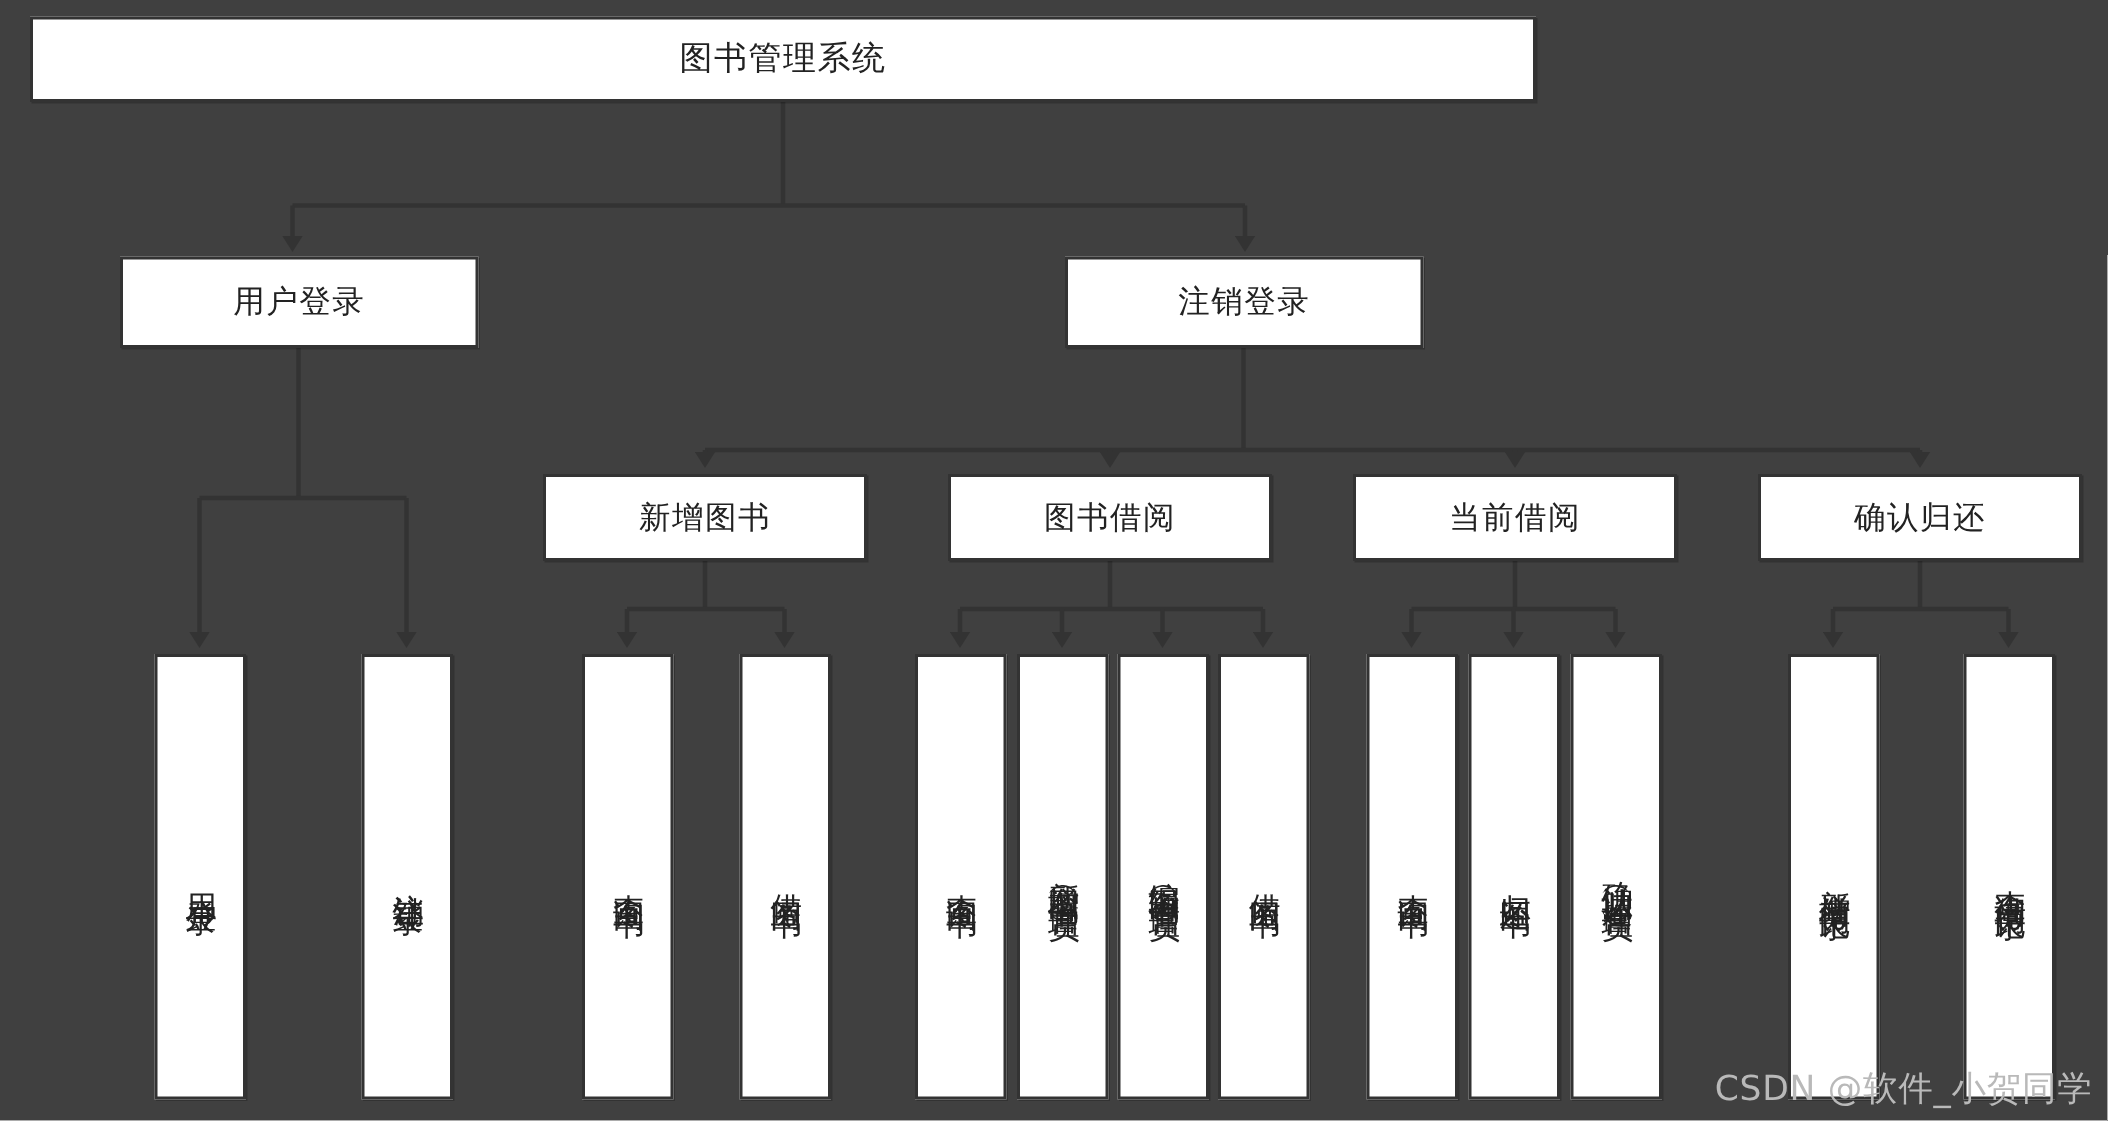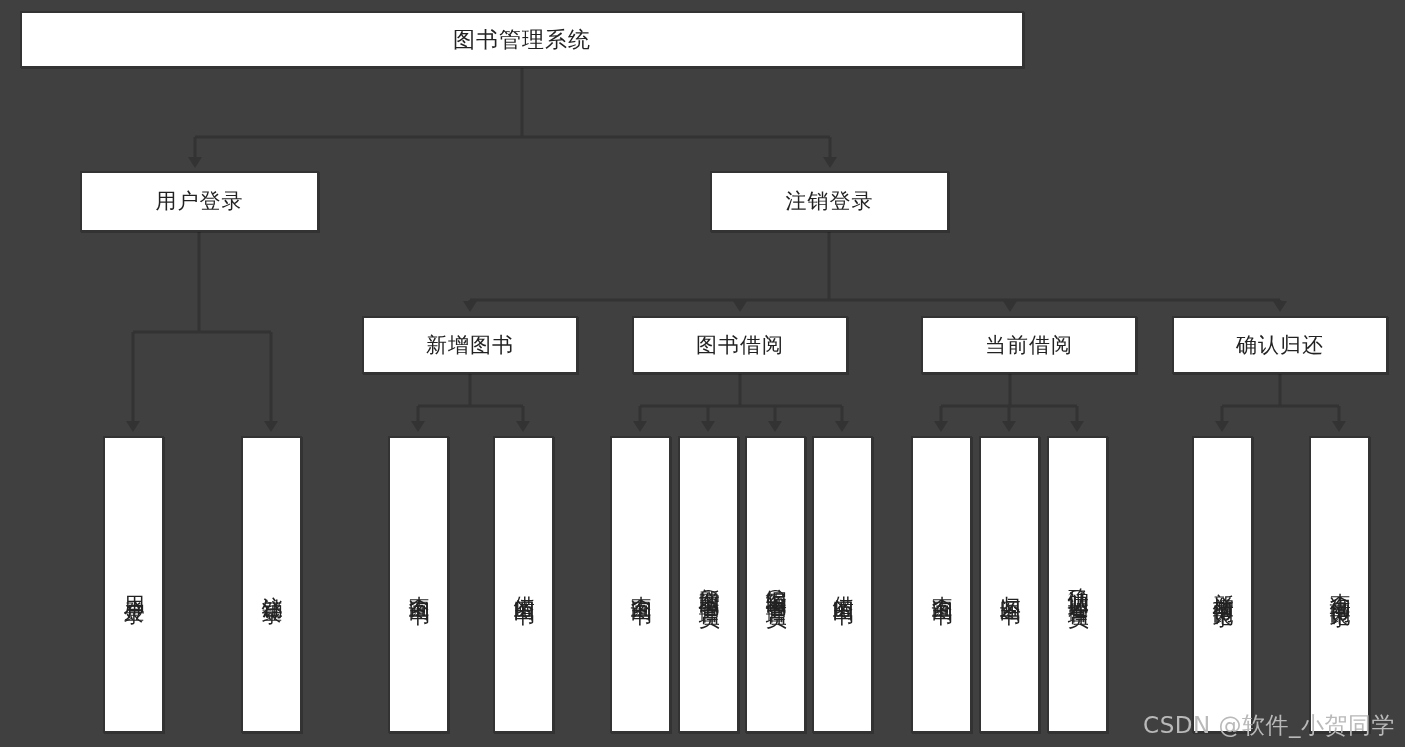--- a/index.html
+++ b/index.html
@@ -133,21 +133,21 @@
   <div class="node horiz" style="left:710px; top:171px; width:239px; height:61px;">
     <span class="label">注销登录</span>
   </div>
 
   <div class="node horiz" style="left:362px; top:316px; width:216px; height:58px;">
     <span class="label">新增图书</span>
   </div>
   <div class="node horiz" style="left:632px; top:316px; width:216px; height:58px;">
     <span class="label">图书借阅</span>
   </div>
-  <div class="node horiz" style="left:902px; top:316px; width:216px; height:58px;margin-left:19px;">
+  <div class="node horiz" style="left:902px; top:316px; width:216px; height:58px;">
     <span class="label">当前借阅</span>
   </div>
   <div class="node horiz" style="left:1172px; top:316px; width:216px; height:58px;">
     <span class="label">确认归还</span>
   </div>
 
   <div class="node vert" style="left:103px; top:436px; width:61px; height:297px;">
     <span class="label">用户登录</span>
   </div>
   <div class="node vert" style="left:241px; top:436px; width:61px; height:297px;">

